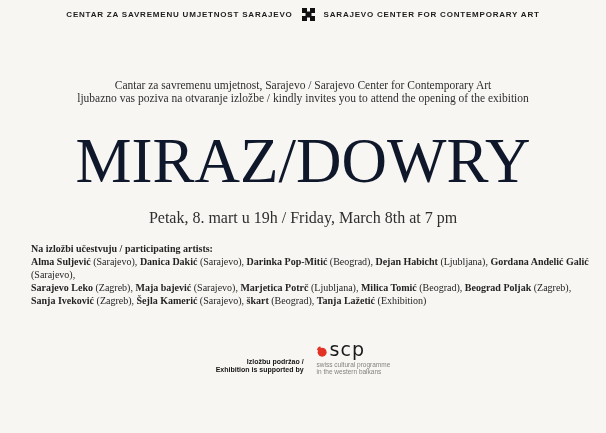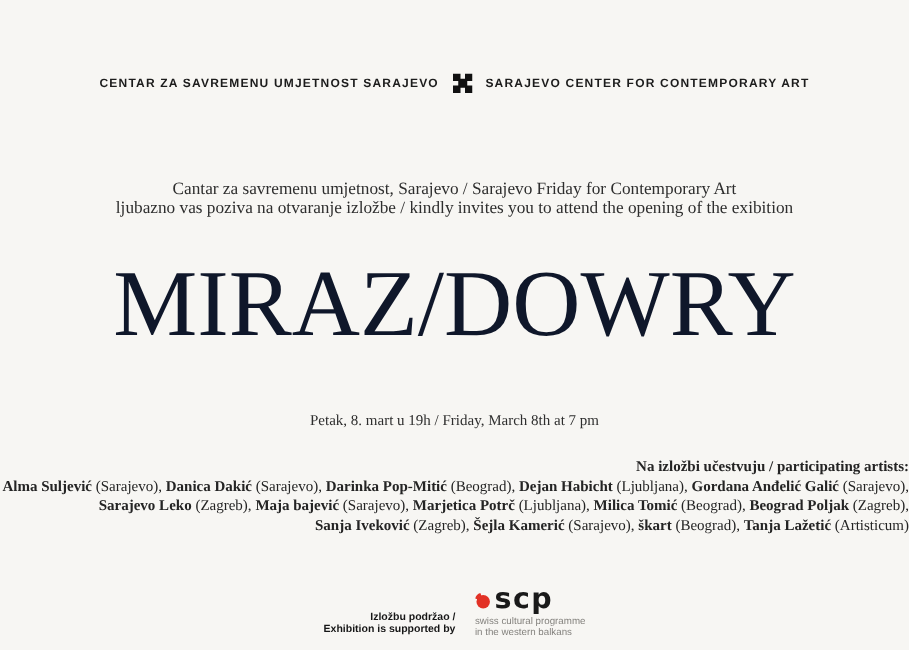--- a/index.html
+++ b/index.html
@@ -8,73 +8,73 @@
     background:#f7f6f3;
     font-family:"Liberation Serif", serif;
   }
   .poster {
     position:relative; width:606px; height:433px;
     background:#f7f6f3; color:#222;
   }
 
   
   .header {
-    padding-top:24px;
+    padding-top:8px;
     display:flex; justify-content:center; align-items:center; gap:9px;
     font-family:"Liberation Sans", sans-serif;
     font-size:8px; letter-spacing:0.8px; font-weight:bold;
-    color:#1c1c1c; text-transform:uppercase;margin-top:25px;
+    color:#1c1c1c; text-transform:uppercase;
   }
   .x-logo { display:inline-block; width:13px; height:13px; flex:0 0 auto; }
 
   
   .invitation {
     margin-top:58px; text-align:center;
     font-size:11.5px; line-height:13px; color:#2e2e2e;
   }
 
   
   .title {
     margin:22px 0 0 0; text-align:center;
     font-size:63px; line-height:68px; font-weight:normal;
     letter-spacing:0px; color:#0f172a;
     font-family:"Liberation Serif", serif;
   }
 
   
   .event {
-    margin-top:37px; text-align:center;
-    font-size:10px; line-height:15.5px; color:#2e2e2e;
+    margin-top:15px; text-align:center;
+    font-size:16px; line-height:15.5px; color:#2e2e2e;
   }
 
   
   .artists {
-    margin-top:16px; text-align:right;
-    font-size:10px; line-height:13px; color:#242424;
+    margin-top:16px; text-align:left;
+    font-size:10px; line-height:13px; color:#242424;padding-left:31px;
   }
   .artists .heading { font-weight:bold; }
   .artist-line b { font-weight:bold; }
 
   
   .footer {
     margin-top:33px;
     display:flex; justify-content:center; align-items:flex-end; gap:12px;
   }
   .support-label {
     text-align:right;
     font-family:"Liberation Sans", sans-serif;
     font-size:7px; line-height:8.5px; font-weight:bold; color:#161616;
     padding-bottom:1px;
   }
   .scp-block { display:flex; flex-direction:column; align-items:flex-start; }
   .scp-row { display:flex; align-items:flex-start; gap:3px; }
   .scp-icon { width:11px; height:11px; margin-top:3px; }
   .scp-word {
     font-family:"DejaVu Sans", sans-serif;
-    font-size:19px; line-height:19px; font-weight:bold;
+    font-size:19px; line-height:19px; font-weight:normal;
     letter-spacing:1px; color:#1a1a1a;
   }
   .scp-sub {
     margin-top:2px; margin-left:1px;
     font-family:"Liberation Sans", sans-serif;
     font-size:6.5px; line-height:7.5px; color:#85837f;
   }
 </style>
 </head>
 <body>
@@ -91,36 +91,36 @@
           <rect x="0" y="8" width="5" height="5"></rect>
           <rect x="8" y="8" width="5" height="5"></rect>
           <rect x="3.5" y="3.5" width="6" height="6"></rect>
         </g>
       </svg>
     </span>
     <span>SARAJEVO CENTER FOR CONTEMPORARY ART</span>
   </div>
 
   <div class="invitation">
-    <div>Cantar za savremenu umjetnost, Sarajevo / Sarajevo Friday for Contemporary Art</div>
+    <div>Cantar za savremenu umjetnost, Sarajevo / Sarajevo Center for Contemporary Art</div>
     <div>ljubazno vas poziva na otvaranje izložbe / kindly invites you to attend the opening of the exibition</div>
   </div>
 
   <h1 class="title">MIRAZ/DOWRY</h1>
 
   <div class="event">
     <div>Petak, 8. mart u 19h / Friday, March 8th at 7 pm</div>
   </div>
 
   <div class="artists">
     <div class="heading">Na izložbi učestvuju / participating artists:</div>
     <div>
         <div class="artist-line"><b>Alma Suljević</b><span> (Sarajevo), </span><b>Danica Dakić</b><span> (Sarajevo), </span><b>Darinka Pop-Mitić</b><span> (Beograd), </span><b>Dejan Habicht</b><span> (Ljubljana), </span><b>Gordana Anđelić Galić</b><span> (Sarajevo),</span></div>
         <div class="artist-line"><b>Sarajevo Leko</b><span> (Zagreb), </span><b>Maja bajević</b><span> (Sarajevo), </span><b>Marjetica Potrč</b><span> (Ljubljana), </span><b>Milica Tomić</b><span> (Beograd), </span><b>Beograd Poljak</b><span> (Zagreb),</span></div>
-        <div class="artist-line"><b>Sanja Iveković</b><span> (Zagreb), </span><b>Šejla Kamerić</b><span> (Sarajevo), </span><b>škart</b><span> (Beograd), </span><b>Tanja Lažetić</b><span> (Artisticum)</span></div>
+        <div class="artist-line"><b>Sanja Iveković</b><span> (Zagreb), </span><b>Šejla Kamerić</b><span> (Sarajevo), </span><b>škart</b><span> (Beograd), </span><b>Tanja Lažetić</b><span> (Exhibition)</span></div>
       </div>
   </div>
 
   <div class="footer">
     <div class="support-label">
       <div>Izložbu podržao /</div>
       <div>Exhibition is supported by</div>
     </div>
     <div class="scp-block">
       <div class="scp-row">

